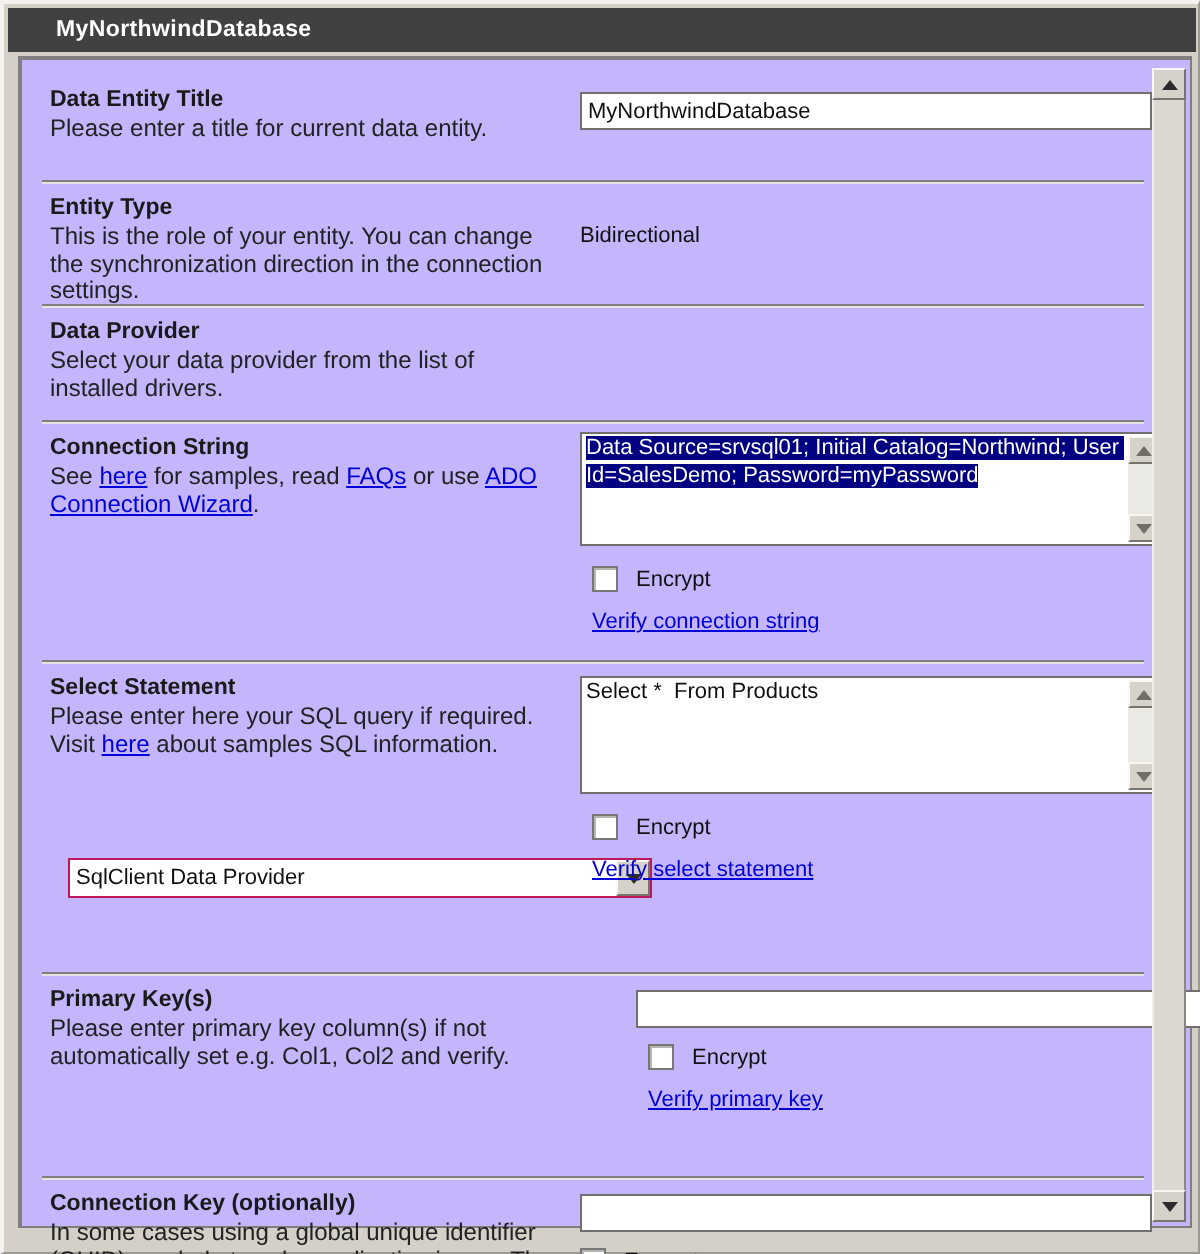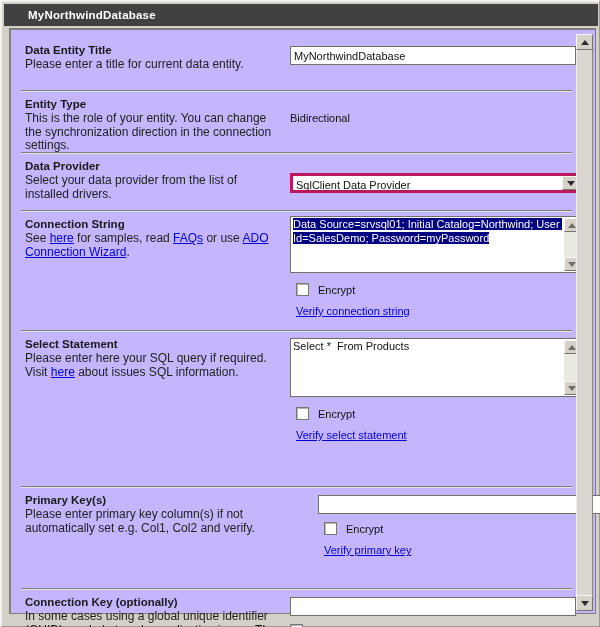--- a/index.html
+++ b/index.html
@@ -52,34 +52,34 @@
   .arr-dn.dim{border-top-color:#6f6d68;}
 
   .inner{position:absolute;left:5px;top:0;right:23px;padding-top:8px;}
   .section{display:flex;box-sizing:border-box;padding:5px 0 0 9px;}
   .sep{height:0;border-top:1px solid #7f7f7f;border-bottom:1px solid #e4e4e4;margin:0 0 0 5px;}
   .left{width:256px;flex:0 0 256px;}
   .right{width:292px;flex:0 0 292px;padding-left:9px;}
   h3{margin:0;font-size:11.5px;font-weight:bold;color:#1a1a1a;line-height:14px;}
   .desc{font-size:12px;color:#222;line-height:13.5px;margin-top:1px;}
   a.lnk{color:#0000d6;text-decoration:underline;cursor:pointer;}
-  .s1{height:52px;} .s2{height:60px;} .s3{height:56px;}
+  .s1{height:52px;} .s2{height:60px;} .s3{height:56px;flex-direction:column;}
   .s4{height:118px;} .s5{height:154px;} .s6{height:100px;gap:28px;} .s7{height:78px;}
 
   .tinput{
     display:block;width:286px;height:19px;box-sizing:border-box;
     border:1px solid #707070;background:#fff;
     font-family:"Liberation Sans","DejaVu Sans",sans-serif;
     font-size:11px;padding:1px 3px;margin:0;outline:none;color:#111;
   }
   .val-text{font-size:11px;color:#111;margin-top:15px;}
 
   .combo{
     display:flex;width:292px;height:20px;box-sizing:border-box;
-    border:3px solid #be185d;background:#fff;margin-top:14px;cursor:default;
+    border:1px solid #be185d;background:#fff;margin-top:14px;cursor:default;
   }
   .combo-text{flex:1;font-size:11px;color:#111;padding:3px 3px 0 3px;white-space:nowrap;overflow:hidden;}
   .combo-btn{
     flex:0 0 17px;background:#d6d2ca;display:flex;align-items:center;justify-content:center;
     border:1px solid;border-color:#f7f6f3 #77746d #77746d #f7f6f3;box-sizing:border-box;
   }
 
   .fakearea{
     position:relative;width:292px;box-sizing:border-box;
     border:1px solid #707070;background:#fff;
@@ -183,21 +183,21 @@
           </div>
           <a class="lnk verify ind">Verify connection string</a>
         </div>
       </div>
       <div class="sep"></div>
 
       <div class="section s5">
         <div class="left">
           <h3>Select Statement</h3>
           <div class="desc">
-            <span>Please enter here your SQL query if required. Visit </span><a class="lnk">here</a><span> about issues SQL information.</span>
+            <span>Please enter here your SQL query if required. Visit </span><a class="lnk">here</a><span> about samples SQL information.</span>
           </div>
         </div>
         <div class="right">
           <div class="fakearea" style="height:59px;margin-top:1px">
             <div class="fa-text">Select *  From Products</div>
             <div class="fa-scroll">
               <div class="fa-btn">
                   <span class="arr-up dim"></span>
                 </div>
               <div class="fa-track"></div>

